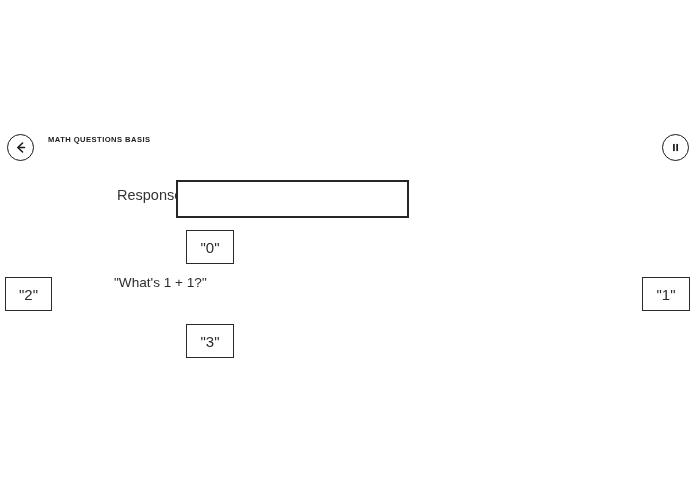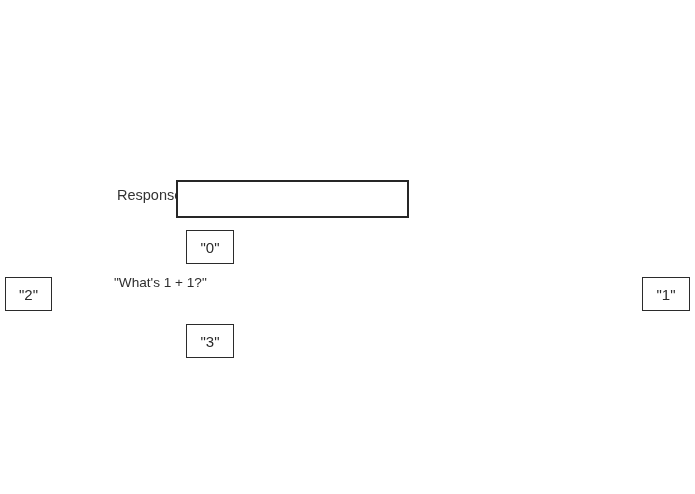--- a/index.html
+++ b/index.html
@@ -125,20 +125,43 @@
     line-height: 18px;
     white-space: nowrap;
     font-family: "Liberation Sans", sans-serif;
   }
 </style>
 </head>
 <body>
 
 <div id="app">
 
+  <div class="header-bar">
+
+    <div class="circle-btn back-btn">
+      <span>
+        <svg width="15" height="15" viewBox="0 0 16 16" aria-hidden="true">
+          <path d="M10.2 3.2 L5.2 8 L10.2 12.8" fill="none" stroke="#1a1a1a" stroke-width="1.7" stroke-linecap="round" stroke-linejoin="round"></path>
+          <line x1="5.4" y1="8" x2="12.2" y2="8" stroke="#1a1a1a" stroke-width="1.7" stroke-linecap="round"></line>
+        </svg>
+      </span>
+    </div>
+
+    <div class="screen-title">MATH QUESTIONS BASIS</div>
+
+    <div class="circle-btn pause-btn">
+      <span>
+        <svg width="13" height="13" viewBox="0 0 16 16" aria-hidden="true">
+          <rect x="5" y="3.6" width="2.1" height="8.8" fill="#1a1a1a"></rect>
+          <rect x="9" y="3.6" width="2.1" height="8.8" fill="#1a1a1a"></rect>
+        </svg>
+      </span>
+    </div>
+
+  </div>
 
   <div class="response-row">
     <div class="response-label">Response</div>
     <input class="response-input" type="text" placeholder="" style="">
   </div>
 
   <div class="option-box opt-top">"0"</div>
   <div class="option-box opt-left">"2"</div>
   <div class="option-box opt-right">"1"</div>
   <div class="option-box opt-bottom">"3"</div>

